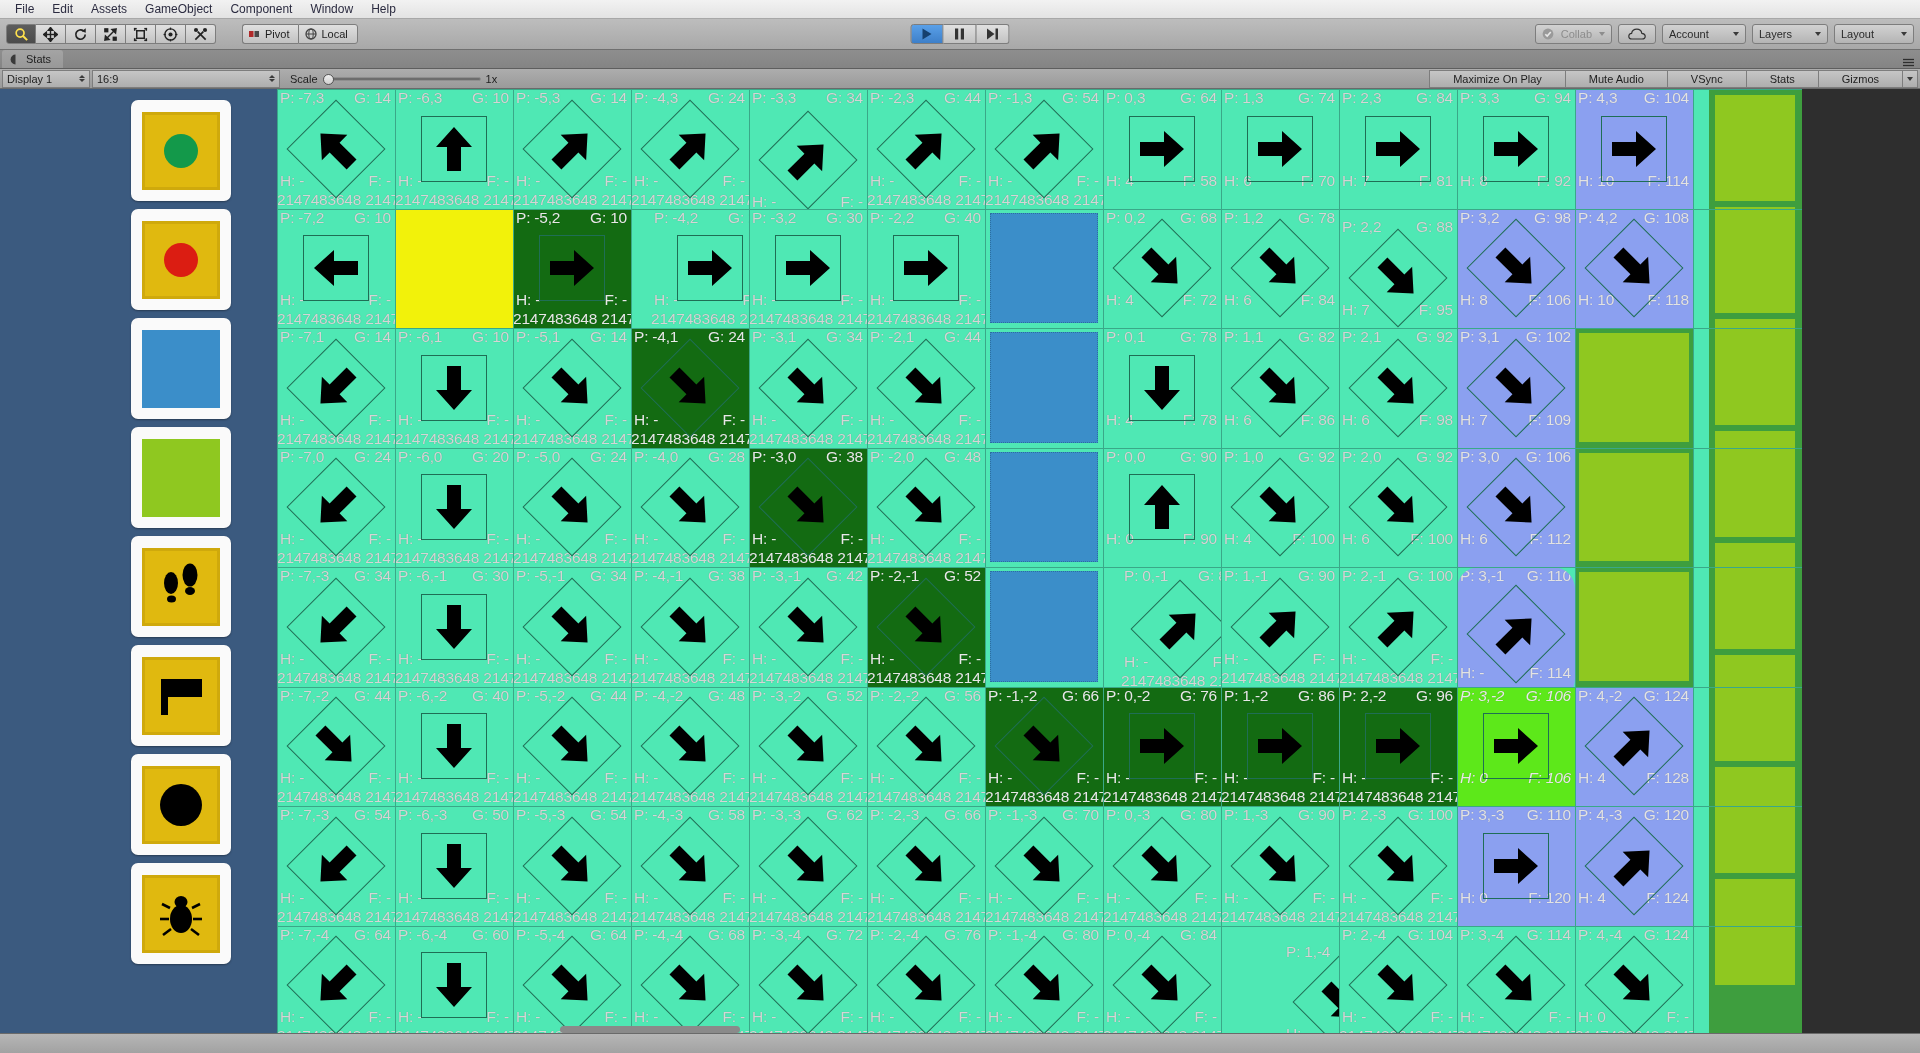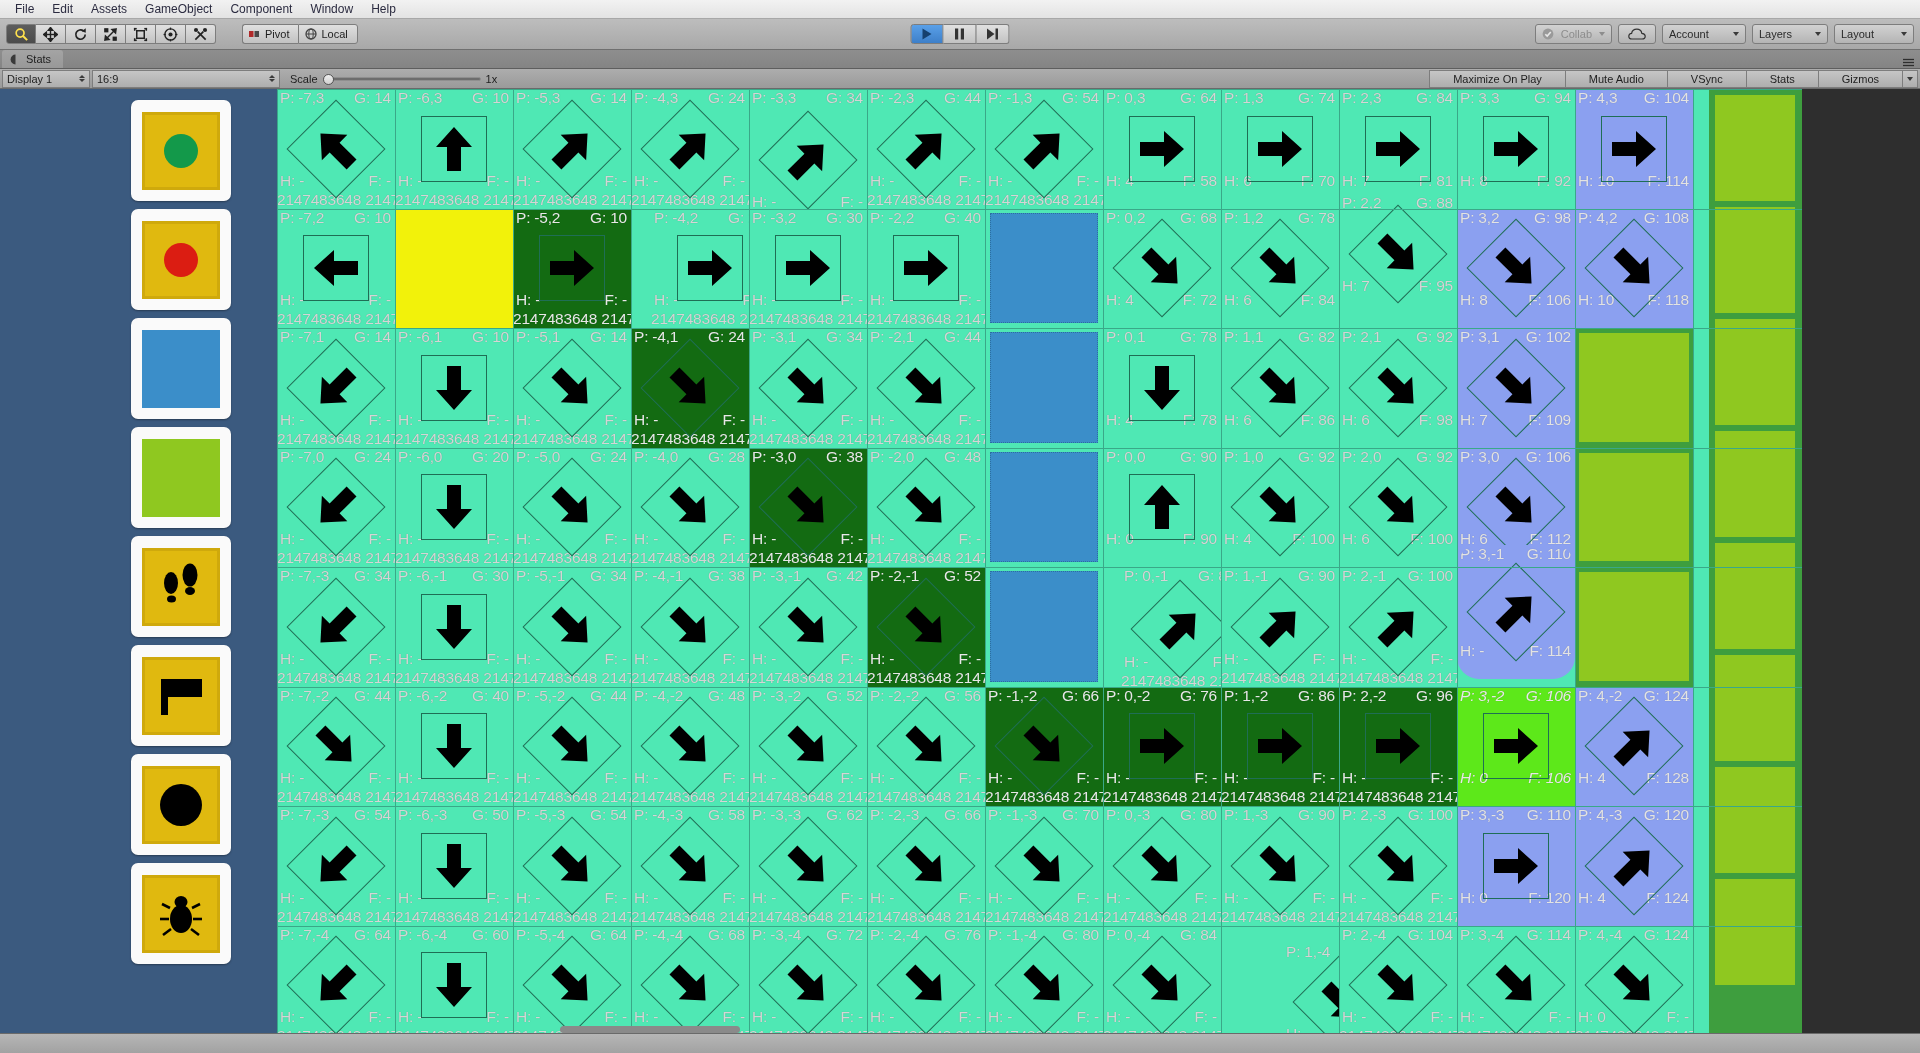--- a/index.html
+++ b/index.html
@@ -729,21 +729,21 @@
             <span class="lbl lbl-g">G: 78</span>
             <span class="lbl lbl-h">H: 6</span>
             <span class="lbl lbl-f">F: 84</span>
             <div class="glyph">
               <div class="arrow-dia"></div>
               <svg class="arrow-svg" viewBox="0 0 56 56" style="transform:rotate(225deg)">
                 <polygon points="6,28 26,10 26,21 50,21 50,35 26,35 26,46" fill="#000"></polygon>
               </svg>
             </div>
           </div>
-          <div class="cell teal" style="left: 1339px; top: 105px; width: 118px; height: 119.5px;">
+          <div class="cell teal" style="left: 1339px; top: 129px; width: 118px; height: 119.5px;">
             <span class="lbl lbl-p">P: 2,2</span>
             <span class="lbl lbl-g">G: 88</span>
             <span class="lbl lbl-h">H: 7</span>
             <span class="lbl lbl-f">F: 95</span>
             <div class="glyph">
               <div class="arrow-dia"></div>
               <svg class="arrow-svg" viewBox="0 0 56 56" style="transform:rotate(225deg)">
                 <polygon points="6,28 26,10 26,21 50,21 50,35 26,35 26,46" fill="#000"></polygon>
               </svg>
             </div>
@@ -1134,21 +1134,21 @@
             <span class="lbl lbl-h">H: -</span>
             <span class="lbl lbl-f">F: -</span>
             <span class="lbl lbl-n">2147483648 2147483648</span>
             <div class="glyph">
               <div class="arrow-dia"></div>
               <svg class="arrow-svg" viewBox="0 0 56 56" style="transform:rotate(135deg)">
                 <polygon points="6,28 26,10 26,21 50,21 50,35 26,35 26,46" fill="#000"></polygon>
               </svg>
             </div>
           </div>
-          <div class="cell peri" style="left: 1457px; top: 456px; width: 118px; height: 134px; border-radius: 22px;">
+          <div class="cell peri" style="left: 1457px; top: 478px; width: 118px; height: 134px; border-radius: 22px;">
             <span class="lbl lbl-p">P: 3,-1</span>
             <span class="lbl lbl-g">G: 110</span>
             <span class="lbl lbl-h">H: -</span>
             <span class="lbl lbl-f">F: 114</span>
             <div class="glyph">
               <div class="arrow-dia"></div>
               <svg class="arrow-svg" viewBox="0 0 56 56" style="transform:rotate(135deg)">
                 <polygon points="6,28 26,10 26,21 50,21 50,35 26,35 26,46" fill="#000"></polygon>
               </svg>
             </div>

